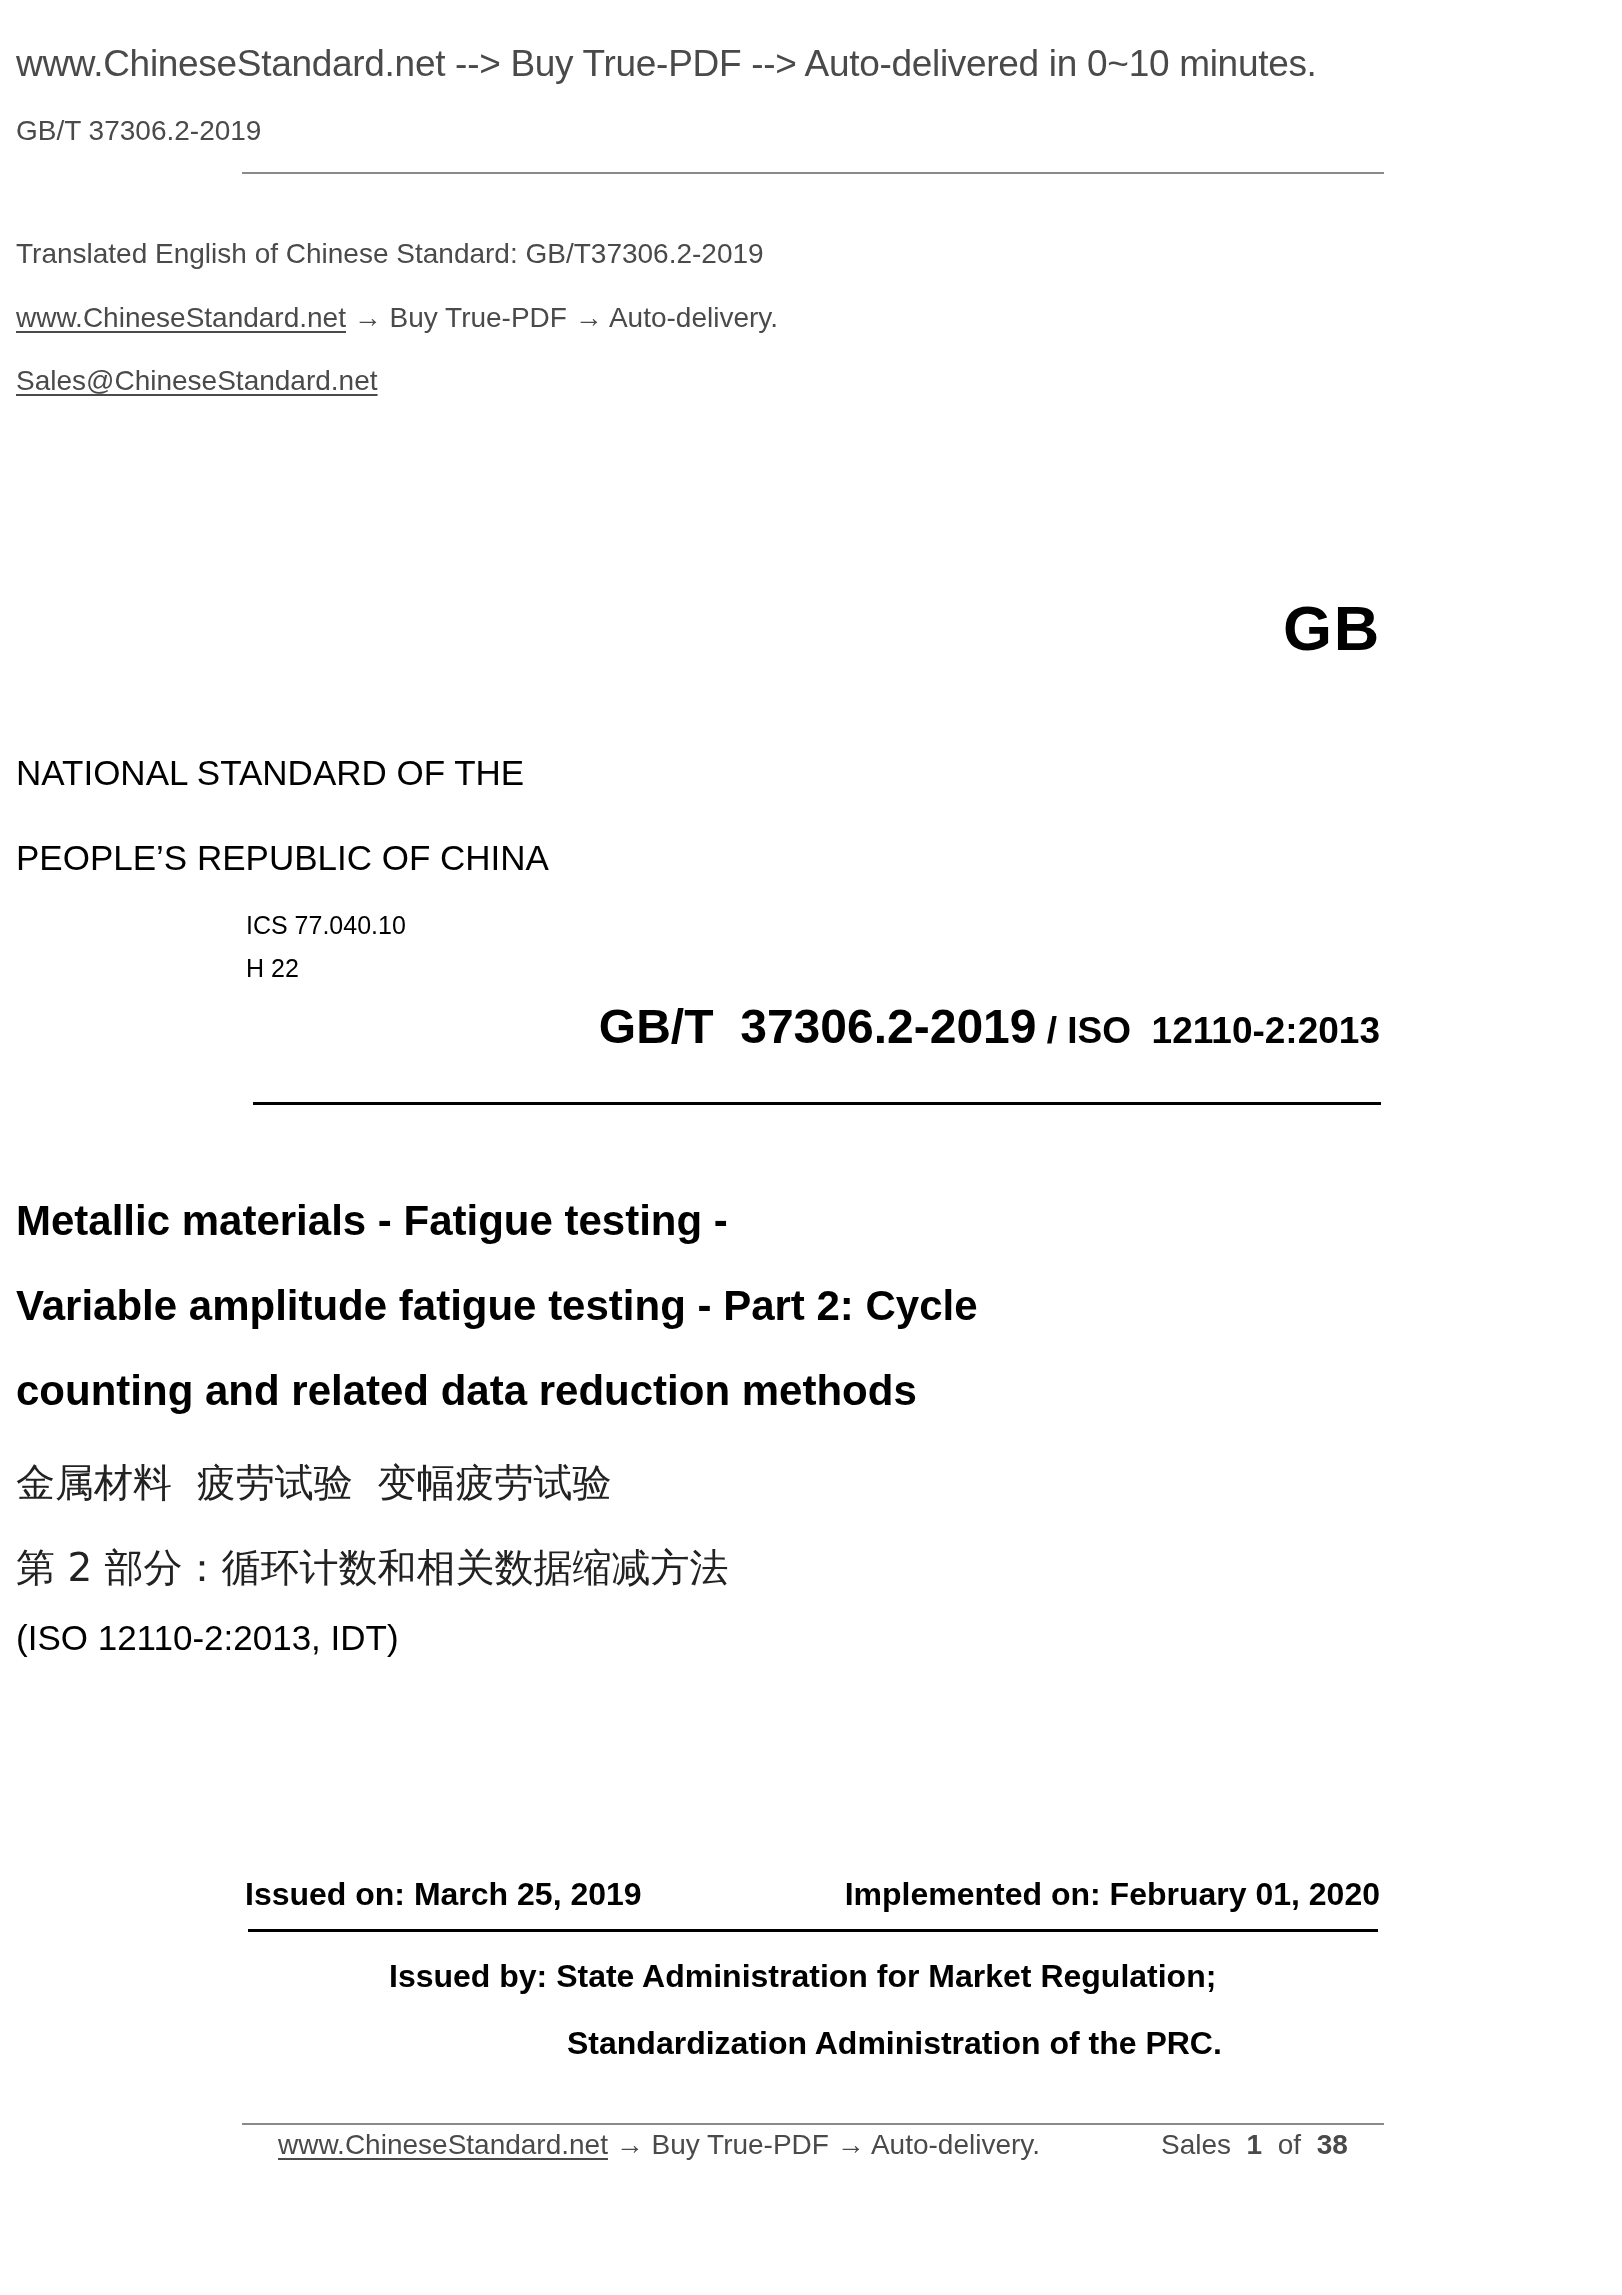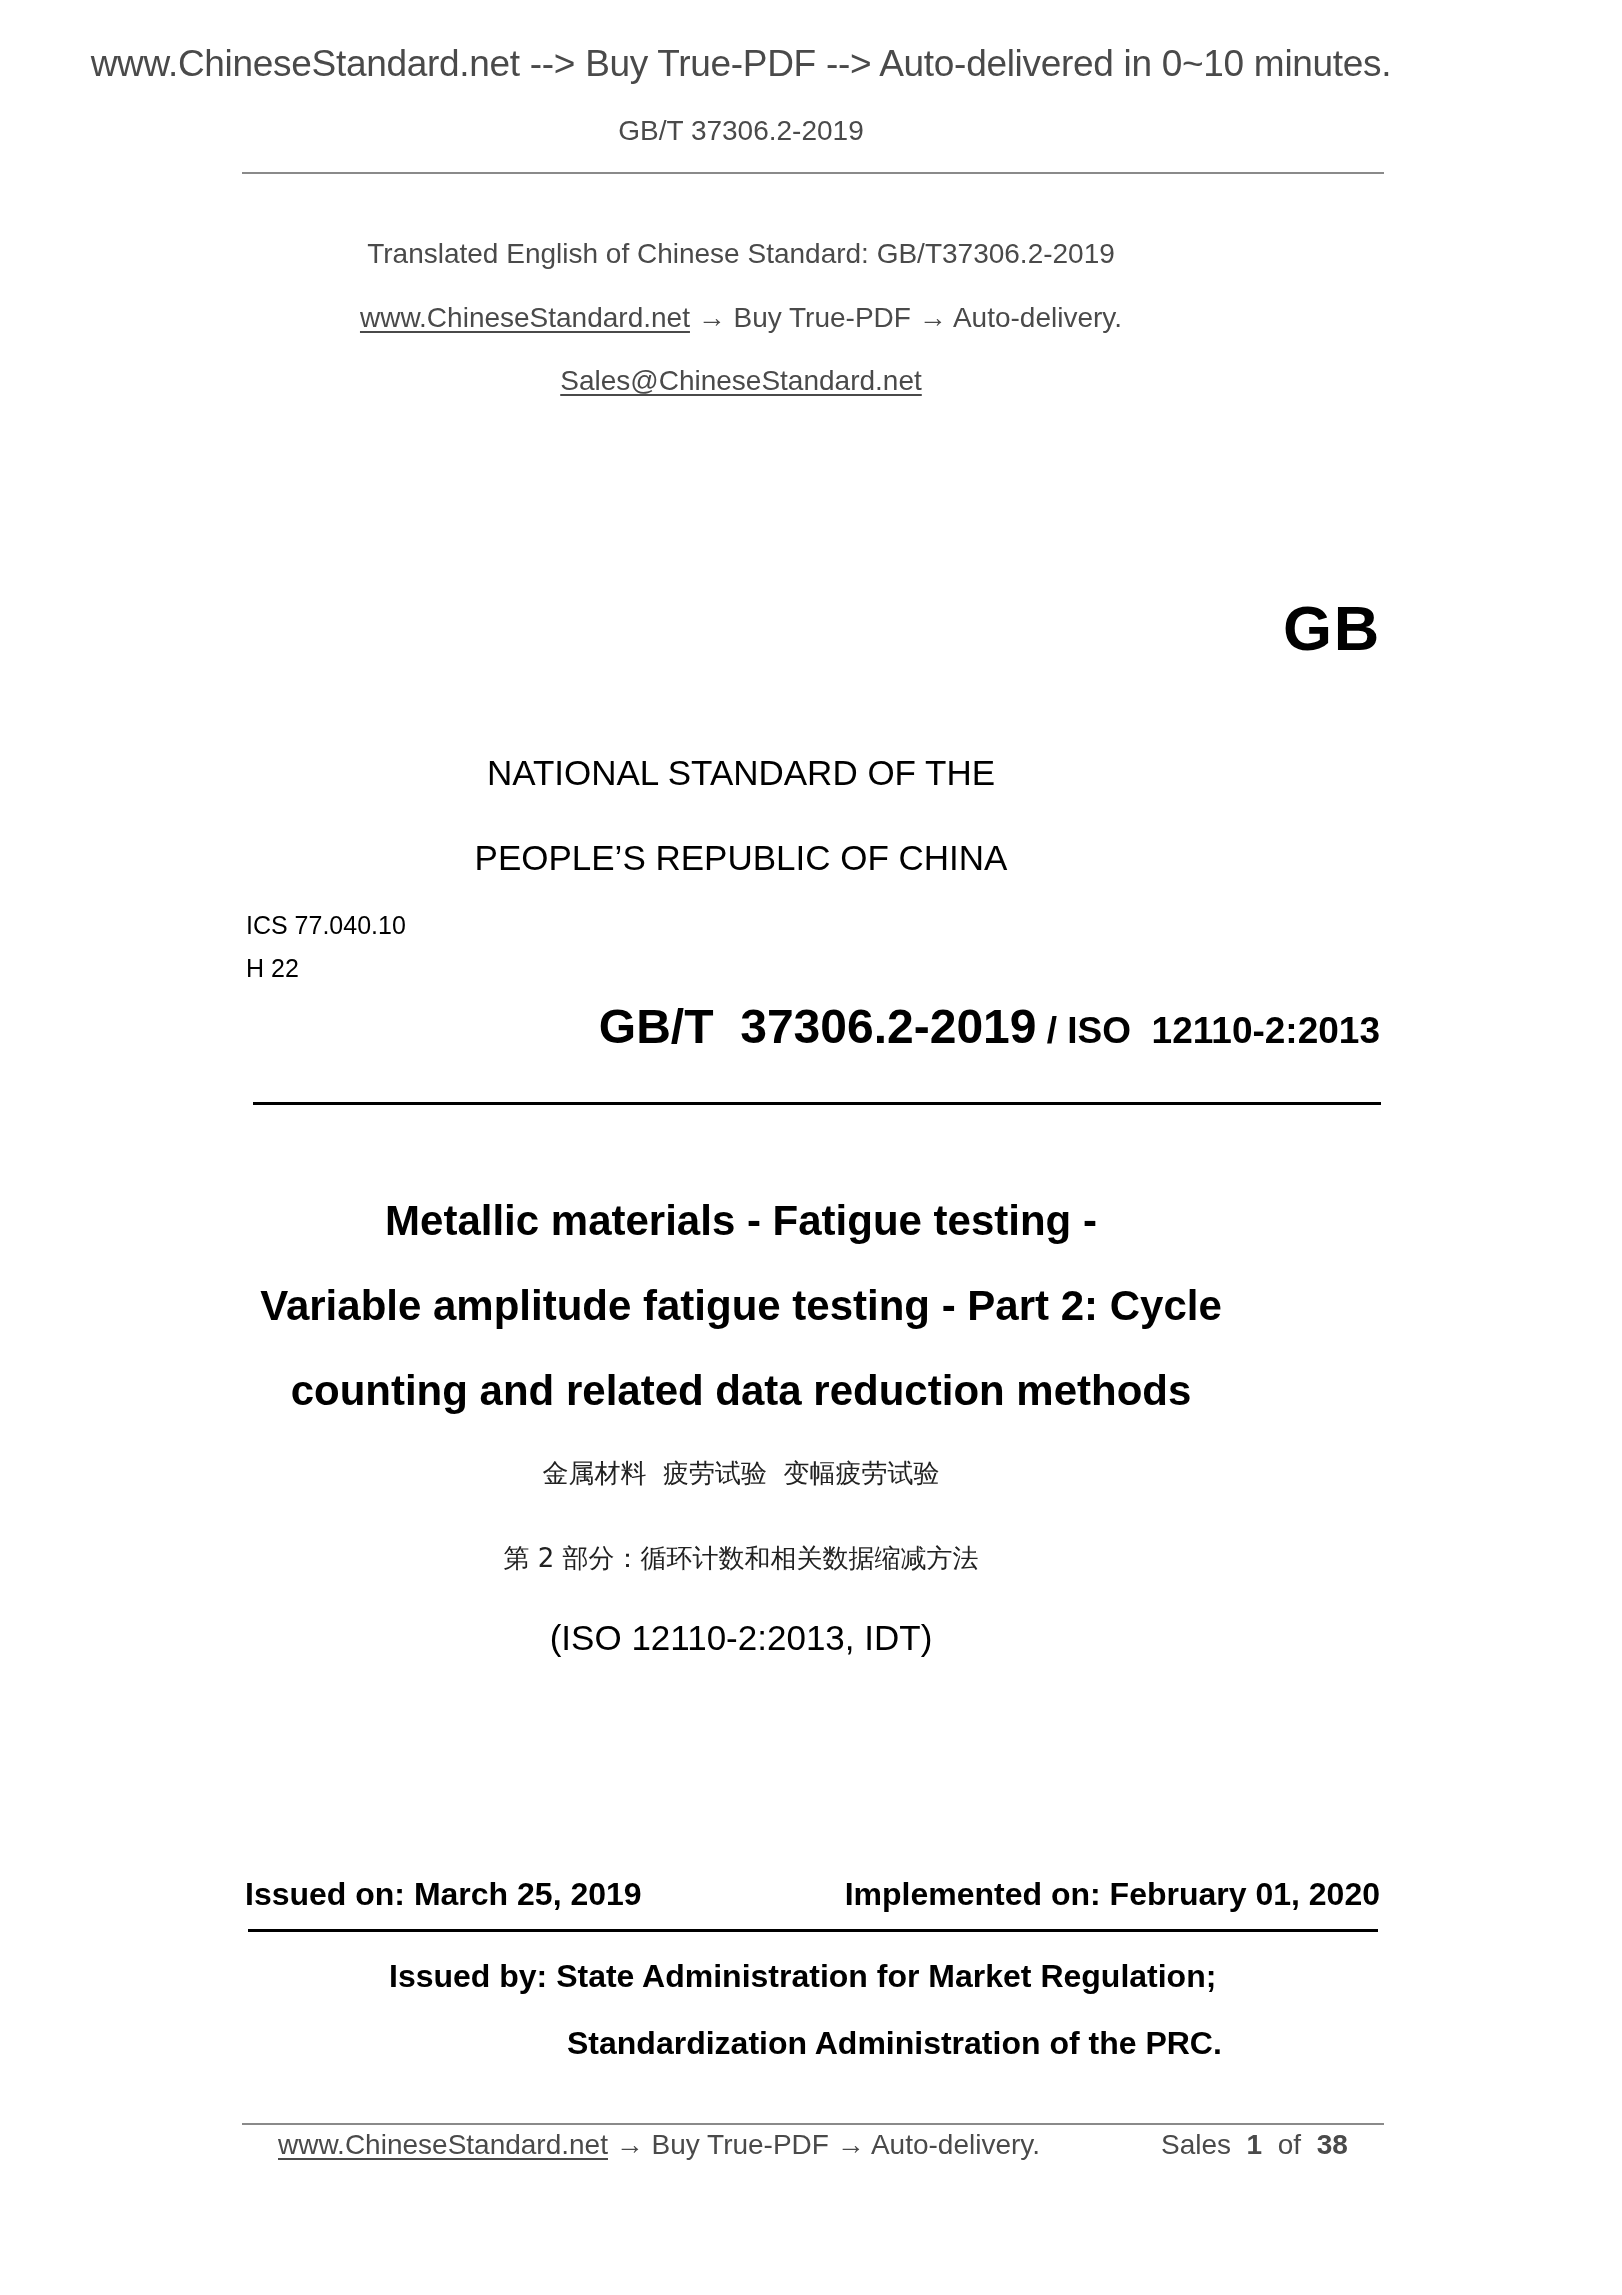--- a/index.html
+++ b/index.html
@@ -1,34 +1,34 @@
 <!DOCTYPE html>
 <html style="font-size:13.3px"><head>
 <meta charset="utf-8">
 <style>
   html, body { margin: 0; padding: 0; background: #ffffff; }
   body { width: 1623px; height: 2295px; position: relative; overflow: hidden;
          font-family: "Liberation Sans", "DejaVu Sans", sans-serif; color: #000; }
   .abs { position: absolute; }
-  .center { left: 4px; width: 1474px; text-align: center; }
+  .center { left: 16px; width: 1474px; }
   .gray { color: #4a4a4a; }
   .banner { top: 43px; font-size: 37px; letter-spacing: -0.3px; }
   .hdr-code { top: 115px; font-size: 28px; }
   .hr-thin { left: 242px; width: 1142px; height: 1.7px; background: #8a8a8a; }
   .line { font-size: 28px; }
   .link { text-decoration: underline; text-decoration-thickness: 1.7px; text-underline-offset: 4.2px; }
   .gb-mark { right: 242px; top: 592px; font-size: 63px; font-weight: bold; letter-spacing: 1.7px; }
   .nat { font-size: 35px; }
   .ics { left: 246px; font-size: 25px; }
   .code { right: 243px; top: 999px; font-weight: bold; white-space: nowrap; }
   .code .big { font-size: 48px; }
   .code .small { font-size: 37px; }
   .hr-thick { left: 253px; width: 1128px; height: 3.3px; background: #000; }
   .title { font-size: 42px; font-weight: bold; }
-  .cn { font-size: 26px; font-family: "DejaVu Sans", sans-serif; color: #222; }
+  .cn { font-size: 39px; font-family: "DejaVu Sans", sans-serif; color: #222; }
   .iso { font-size: 35px; }
   .issued { top: 1876px; font-size: 32px; font-weight: bold; }
   .issued-left { left: 245px; }
   .issued-right { right: 243px; }
   .by { font-size: 32px; font-weight: bold; }
   .footer { top: 2129px; font-size: 28px; }
   .footer-left { left: 278px; }
   .footer-right { left: 1161px; }
   .arrow { font-weight: bold; }
 </style>

